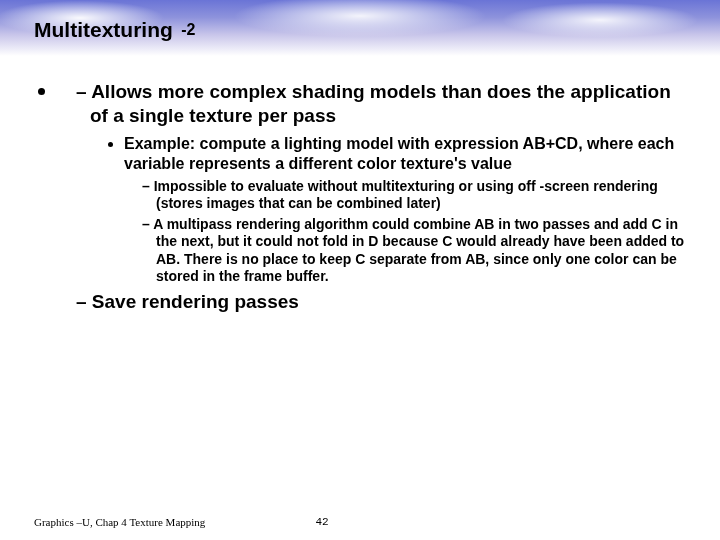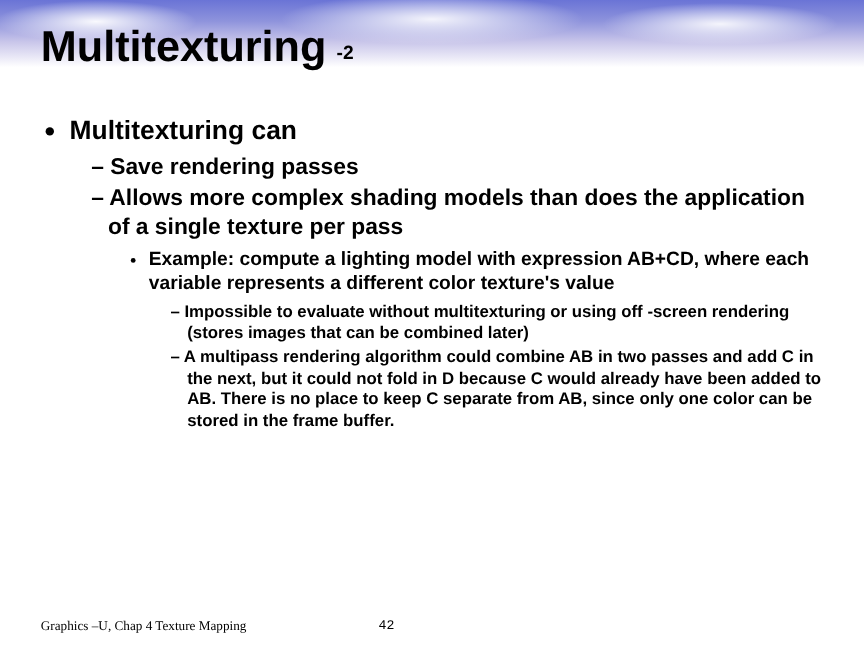--- a/index.html
+++ b/index.html
@@ -26,21 +26,21 @@
     pointer-events: none;
   }
   .title-area {
     position: relative;
     z-index: 2;
     padding: 18px 0 0 34px;
   }
   .title {
     font-weight: bold;
     color: #000000;
-    font-size: 36px;
+    font-size: 21px;
     display: inline-block;
   }
   .title-sub {
     font-weight: bold;
     color: #000000;
     font-size: 16px;
     display: inline-block;
     margin-left: 4px;
     vertical-align: 2px;
   }
@@ -131,33 +131,32 @@
 <div class="sky-band"></div>
 
 <div class="title-area">
   <span class="title">Multitexturing</span>
   <span class="title-sub">-2</span>
 </div>
 
 <div class="content">
   <ul class="level1">
     <li>
-      <span>Multitexturing can</span>
       <ul class="level2">
-        <li><span>Save rendering passes</span></li>
         <li><span>Allows more complex shading models than does the application of a single texture per pass</span>
           <ul class="level3">
             <li><span>Example: compute a lighting model with expression AB+CD, where each variable represents a different color texture's value</span>
               <ul class="level4">
                 <li><span>Impossible to evaluate without multitexturing or using off -screen rendering (stores images that can be combined later)</span></li>
                 <li><span>A multipass rendering algorithm could combine AB in two passes and add C in the next, but it could not fold in D because C would already have been added to AB. There is no place to keep C separate from AB, since only one color can be stored in the frame buffer.</span></li>
               </ul>
             </li>
           </ul>
         </li>
+        <li><span>Save rendering passes</span></li>
       </ul>
     </li>
   </ul>
 </div>
 
 <div class="footer">
   <span>Graphics –U, Chap 4   Texture Mapping</span>
   <span class="center">42</span>
 </div>
 

